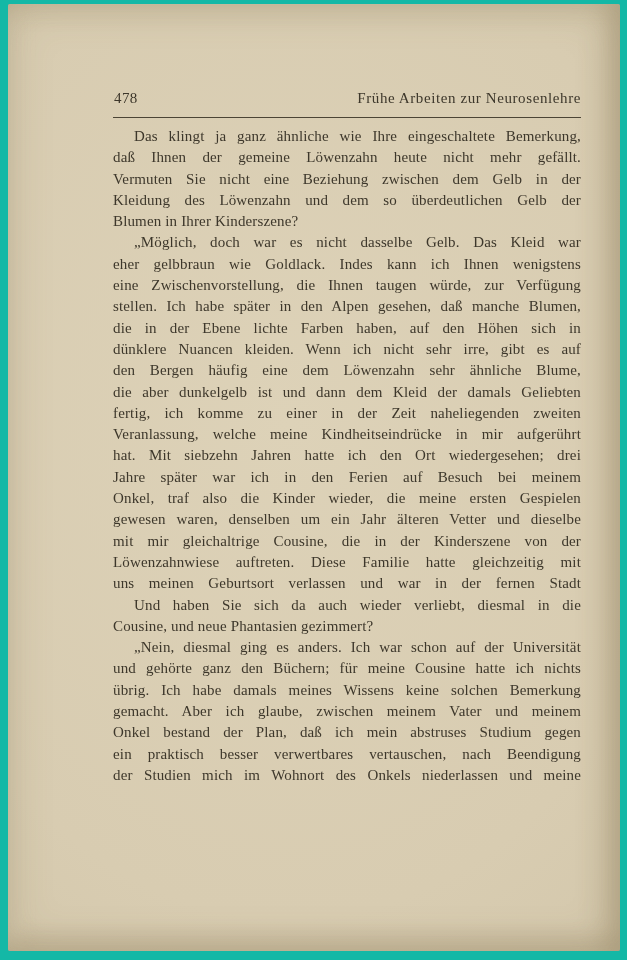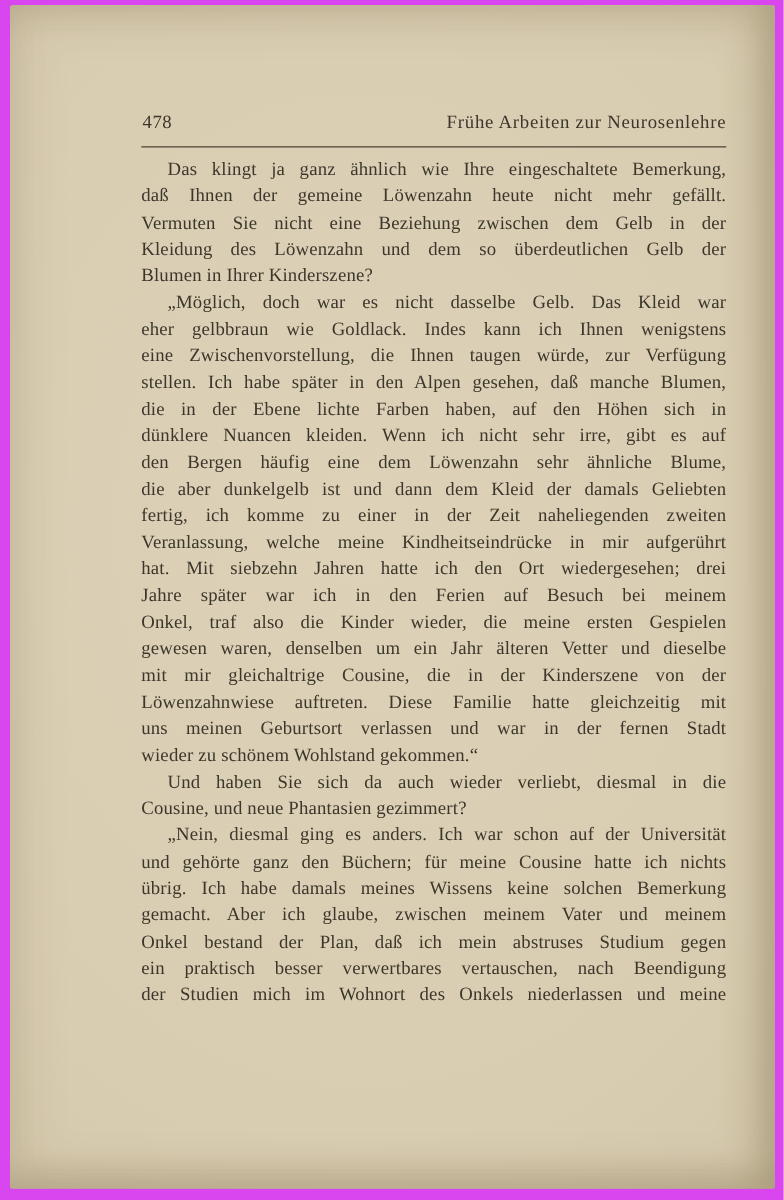--- a/index.html
+++ b/index.html
@@ -8,21 +8,21 @@
     width: 627px;
     height: 960px;
     overflow: hidden;
     background: #fbfaf7;
     font-family: "Liberation Serif", "DejaVu Serif", serif;
   }
   .scan-frame {
     position: relative;
     width: 627px;
     height: 960px;
-    background: #d946ef;
+    background: #14b8a6;
   }
   .paper {
     position: absolute;
     left: 8px;
     top: 4px;
     right: 7px;
     bottom: 9px;
     background:
       radial-gradient(ellipse 130% 105% at 46% 44%,
         #ddd2b8 0%, #d8ccb1 50%, #cfc3a6 88%, #c8bc9e 100%);
@@ -88,21 +88,21 @@
 
 <div class="scan-frame">
   <div class="paper" style="color: rgb(61, 55, 43);">
     <div class="page-content">
       <div class="page-header">
         <span class="page-number">478</span>
         <span class="running-title">Frühe Arbeiten zur Neurosenlehre</span>
       </div>
       <div class="header-rule"></div>
       <div class="text-block">
-          <div class="line first">Das klingt ja ganz ähnlich wie Ihre eingeschaltete Bemerkung,</div>
+          <div class="line first">Das klingt ja ganz ähnliche wie Ihre eingeschaltete Bemerkung,</div>
           <div class="line">daß Ihnen der gemeine Löwenzahn heute nicht mehr gefällt.</div>
           <div class="line">Vermuten Sie nicht eine Beziehung zwischen dem Gelb in der</div>
           <div class="line">Kleidung des Löwenzahn und dem so überdeutlichen Gelb der</div>
           <div class="line last">Blumen in Ihrer Kinderszene?</div>
           <div class="line first">„Möglich, doch war es nicht dasselbe Gelb. Das Kleid war</div>
           <div class="line">eher gelbbraun wie Goldlack. Indes kann ich Ihnen wenigstens</div>
           <div class="line">eine Zwischenvorstellung, die Ihnen taugen würde, zur Verfügung</div>
           <div class="line">stellen. Ich habe später in den Alpen gesehen, daß manche Blumen,</div>
           <div class="line">die in der Ebene lichte Farben haben, auf den Höhen sich in</div>
           <div class="line">dünklere Nuancen kleiden. Wenn ich nicht sehr irre, gibt es auf</div>
@@ -110,21 +110,20 @@
           <div class="line">die aber dunkelgelb ist und dann dem Kleid der damals Geliebten</div>
           <div class="line">fertig, ich komme zu einer in der Zeit naheliegenden zweiten</div>
           <div class="line">Veranlassung, welche meine Kindheitseindrücke in mir aufgerührt</div>
           <div class="line">hat. Mit siebzehn Jahren hatte ich den Ort wiedergesehen; drei</div>
           <div class="line">Jahre später war ich in den Ferien auf Besuch bei meinem</div>
           <div class="line">Onkel, traf also die Kinder wieder, die meine ersten Gespielen</div>
           <div class="line">gewesen waren, denselben um ein Jahr älteren Vetter und dieselbe</div>
           <div class="line">mit mir gleichaltrige Cousine, die in der Kinderszene von der</div>
           <div class="line">Löwenzahnwiese auftreten. Diese Familie hatte gleichzeitig mit</div>
           <div class="line">uns meinen Geburtsort verlassen und war in der fernen Stadt</div>
-          <div class="line last">wieder zu schönem Wohlstand gekommen.“</div>
           <div class="line first">Und haben Sie sich da auch wieder verliebt, diesmal in die</div>
           <div class="line last">Cousine, und neue Phantasien gezimmert?</div>
           <div class="line first">„Nein, diesmal ging es anders. Ich war schon auf der Universität</div>
           <div class="line">und gehörte ganz den Büchern; für meine Cousine hatte ich nichts</div>
           <div class="line">übrig. Ich habe damals meines Wissens keine solchen Bemerkung</div>
           <div class="line">gemacht. Aber ich glaube, zwischen meinem Vater und meinem</div>
           <div class="line">Onkel bestand der Plan, daß ich mein abstruses Studium gegen</div>
           <div class="line">ein praktisch besser verwertbares vertauschen, nach Beendigung</div>
           <div class="line">der Studien mich im Wohnort des Onkels niederlassen und meine</div>
         </div>

